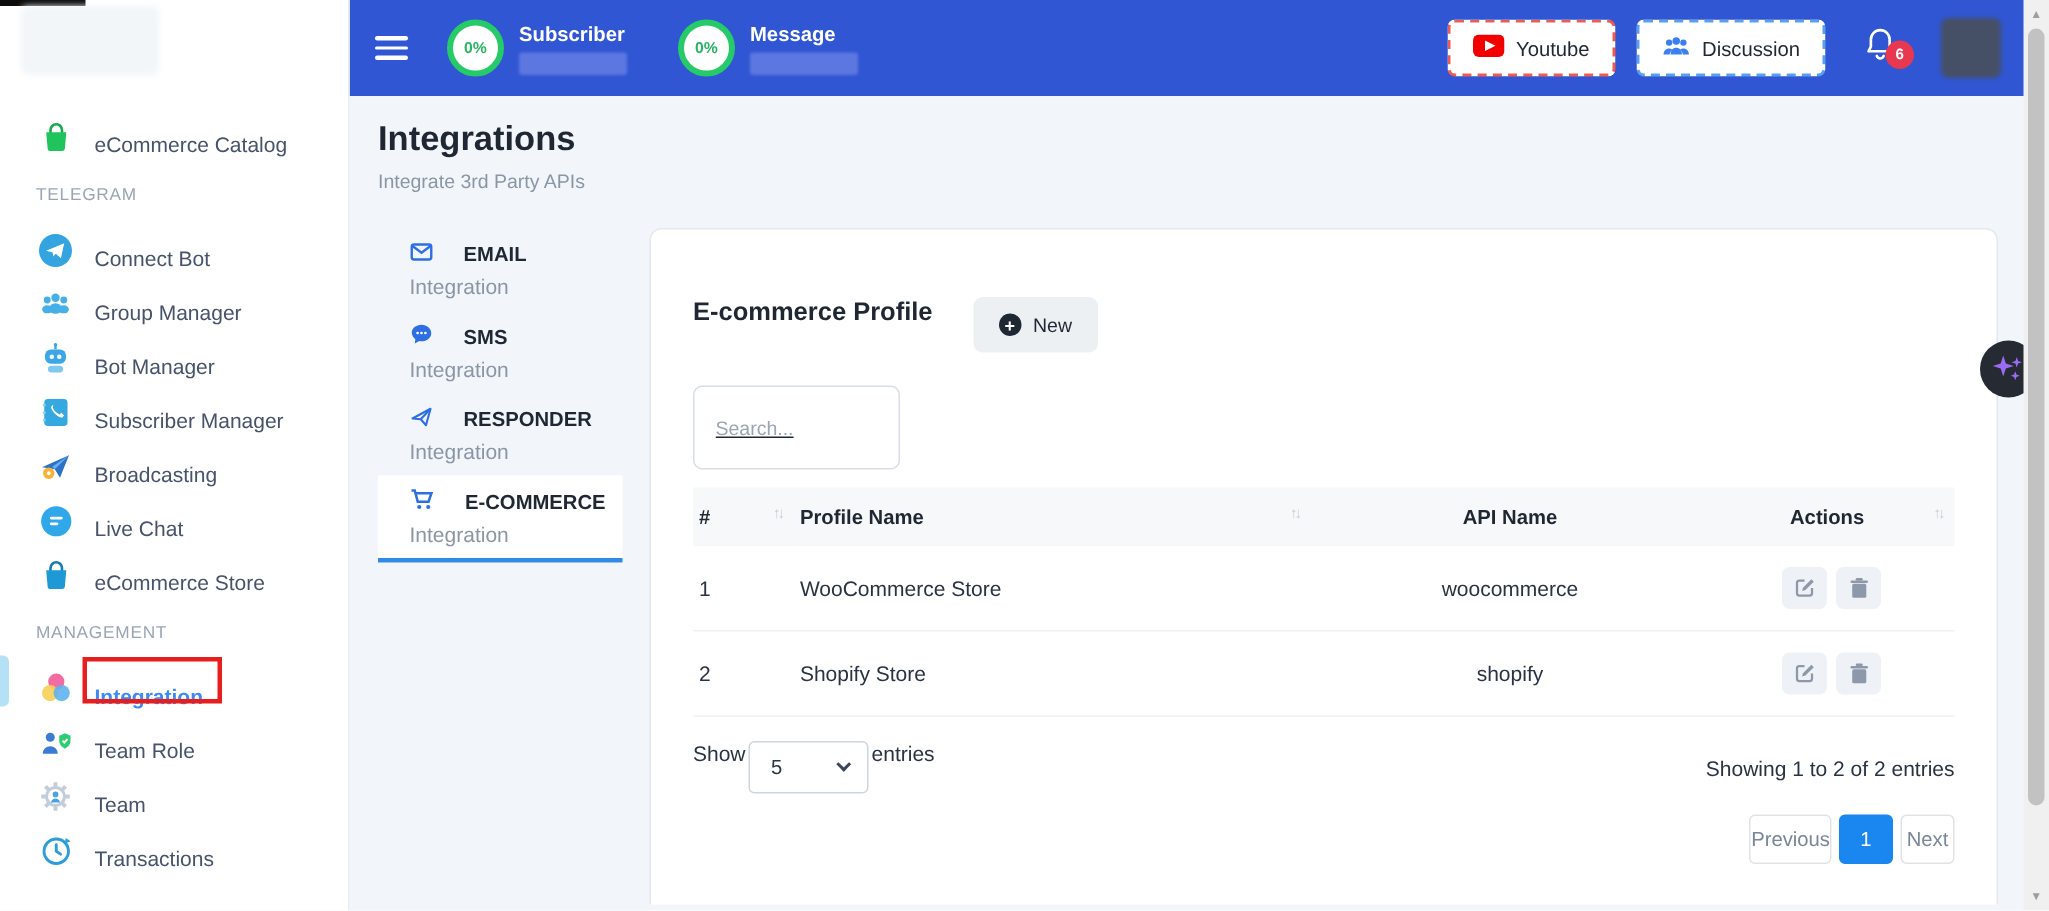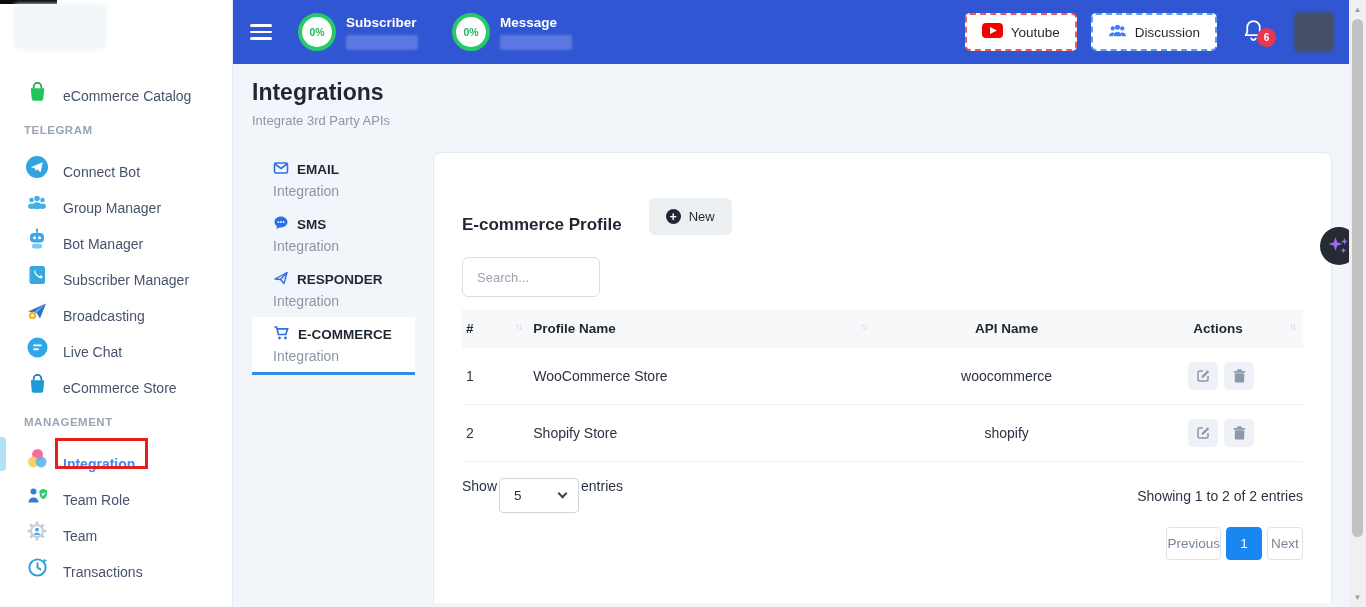--- a/index.html
+++ b/index.html
@@ -7,21 +7,21 @@
   body { position:relative; font-family:"Liberation Sans", sans-serif; background:#f2f6fa; }
 
   
   .sidebar { position:absolute; left:0; top:0; width:233px; height:607px; background:#fff; border-right:1px solid #e7ecf1; z-index:10; }
   .black-strip { position:absolute; left:0; top:0; width:57px; height:4px; background:#0c0c0c; }
   .logo-blur { position:absolute; left:14px; top:4px; width:92px; height:46px; background:#f2f6f9; border-radius:4px; filter:blur(2px); }
   .side-menu { padding-top:68px; }
   .side-item { height:36px; display:flex; align-items:flex-end; gap:13px; padding-left:24px; cursor:pointer; position:relative; }
   .side-item .icon { width:26px; height:26px; display:flex; align-items:center; justify-content:center; flex:none; }
   .side-item .lbl { font-size:14px; color:#47536b; white-space:nowrap; }
-  .side-section { margin-top:12px; height:28px; display:flex; align-items:center; padding-left:24px; font-size:11.5px; font-weight:700; color:#9aa5b4; letter-spacing:.5px; }
+  .side-section { margin-top:12px; height:28px; display:flex; align-items:center; padding-left:24px; font-size:11.5px; font-weight:400; color:#9aa5b4; letter-spacing:.5px; }
   .side-item.active .lbl { color:#3d8af7; font-weight:700; }
   .active-pill { position:absolute; left:0; top:1px; width:6px; height:34px; background:#b5e1f6; border-radius:0 4px 4px 0; }
   .red-box { position:absolute; left:55px; top:2px; width:93px; height:31px; border:3px solid #e61e1e; }
 
   
   .header { position:absolute; left:233px; top:0; width:1133px; height:64px; background:#3056d3; display:flex; align-items:center; padding:0 32px 0 17px; z-index:5; }
   .burger { width:22px; cursor:pointer; }
   .burger div { height:2.5px; background:#fff; border-radius:2px; margin:4px 0; }
   .stat { display:flex; align-items:center; gap:10px; margin-left:26px; }
   .stat + .stat { margin-left:34px; }
@@ -36,31 +36,31 @@
   .badge { position:absolute; right:-10px; top:10px; width:19px; height:19px; border-radius:50%; background:#e8384f; color:#fff; font-size:10px; font-weight:700; display:flex; align-items:center; justify-content:center; }
   .avatar { width:40px; height:40px; border-radius:5px; background:#455067; filter:blur(1.5px); cursor:pointer; }
 
   
   .content { position:absolute; left:233px; top:60px; width:1116px; height:543px; background:#f2f6fa; padding:19px 0 0 19px; overflow:hidden; }
   .page-title { font-size:23px; font-weight:700; color:#1f2733; }
   .page-sub { font-size:13px; color:#8b96a5; margin-top:7px; }
   .main-row { display:flex; align-items:flex-start; margin-top:24px; }
   .subnav { width:163px; flex:none; }
   .subnav-item { padding:8px 8px 8px 21px; cursor:pointer; }
-  .subnav-item .l1 { display:flex; align-items:center; gap:8px; font-size:13.5px; font-weight:700; color:#1f2733; }
+  .subnav-item .l1 { display:flex; align-items:center; gap:20px; font-size:13.5px; font-weight:700; color:#1f2733; }
   .subnav-item .l2 { margin-top:4px; font-size:14px; color:#8b96a5; }
   .subnav-item.active { background:#fff; border-bottom:3px solid #2f8be6; }
 
   
   .card { flex:1; margin-left:18px; margin-right:17px; background:#fff; border:1px solid #e4e9ee; border-radius:8px 8px 0 0; min-height:470px; padding:45px 28px 20px; }
-  .panel-head { display:flex; align-items:flex-end; gap:27px; }
+  .panel-head { display:flex; align-items:flex-start; gap:27px; }
   .panel-title { font-size:17px; font-weight:700; color:#1f2733; }
   .new-btn { background:#edf0f3; border:none; border-radius:6px; height:37px; padding:0 17px; display:flex; align-items:center; gap:8px; font-size:13px; color:#1f2733; cursor:pointer; font-family:inherit; }
   .plus-ico { width:15px; height:15px; border-radius:50%; background:#1f2733; color:#fff; font-size:12px; font-weight:700; display:flex; align-items:center; justify-content:center; line-height:1; }
-  .search-input { margin-top:22px; width:138px; height:40px; border:1px solid #d8dee4; border-radius:6px; padding:0 14px; font-size:13px; color:#1f2733; font-family:inherit; display:block; }
+  .search-input { margin-top:22px; width:138px; height:56px; border:1px solid #d8dee4; border-radius:6px; padding:0 14px; font-size:13px; color:#1f2733; font-family:inherit; display:block;text-decoration:underline; }
   .search-input::placeholder { color:#9aa5b3; }
   table { width:100%; border-collapse:collapse; margin-top:12px; table-layout:fixed; }
   th { background:#f7f8f9; font-size:13.5px; font-weight:700; color:#1f2733; text-align:left; padding:12px 8px 12px 4px; }
   th.c, td.c { text-align:center; }
   .sort-ico { float:right; font-size:10px; color:#c7cfd9; letter-spacing:-2px; font-weight:400; }
   td { font-size:14px; color:#2a3342; padding:14px 8px 14px 4px; border-bottom:1px solid #eef1f4; }
   .action-btn { width:30px; height:28px; background:#eef1f5; border:none; border-radius:5px; display:inline-flex; align-items:center; justify-content:center; margin:0 3px; cursor:pointer; vertical-align:middle; }
   .table-footer { display:flex; justify-content:space-between; align-items:center; margin-top:16px; font-size:14px; color:#2a3342; }
   .show-wrap { display:flex; align-items:flex-start; gap:2px; }
   .select-wrap { position:relative; }

